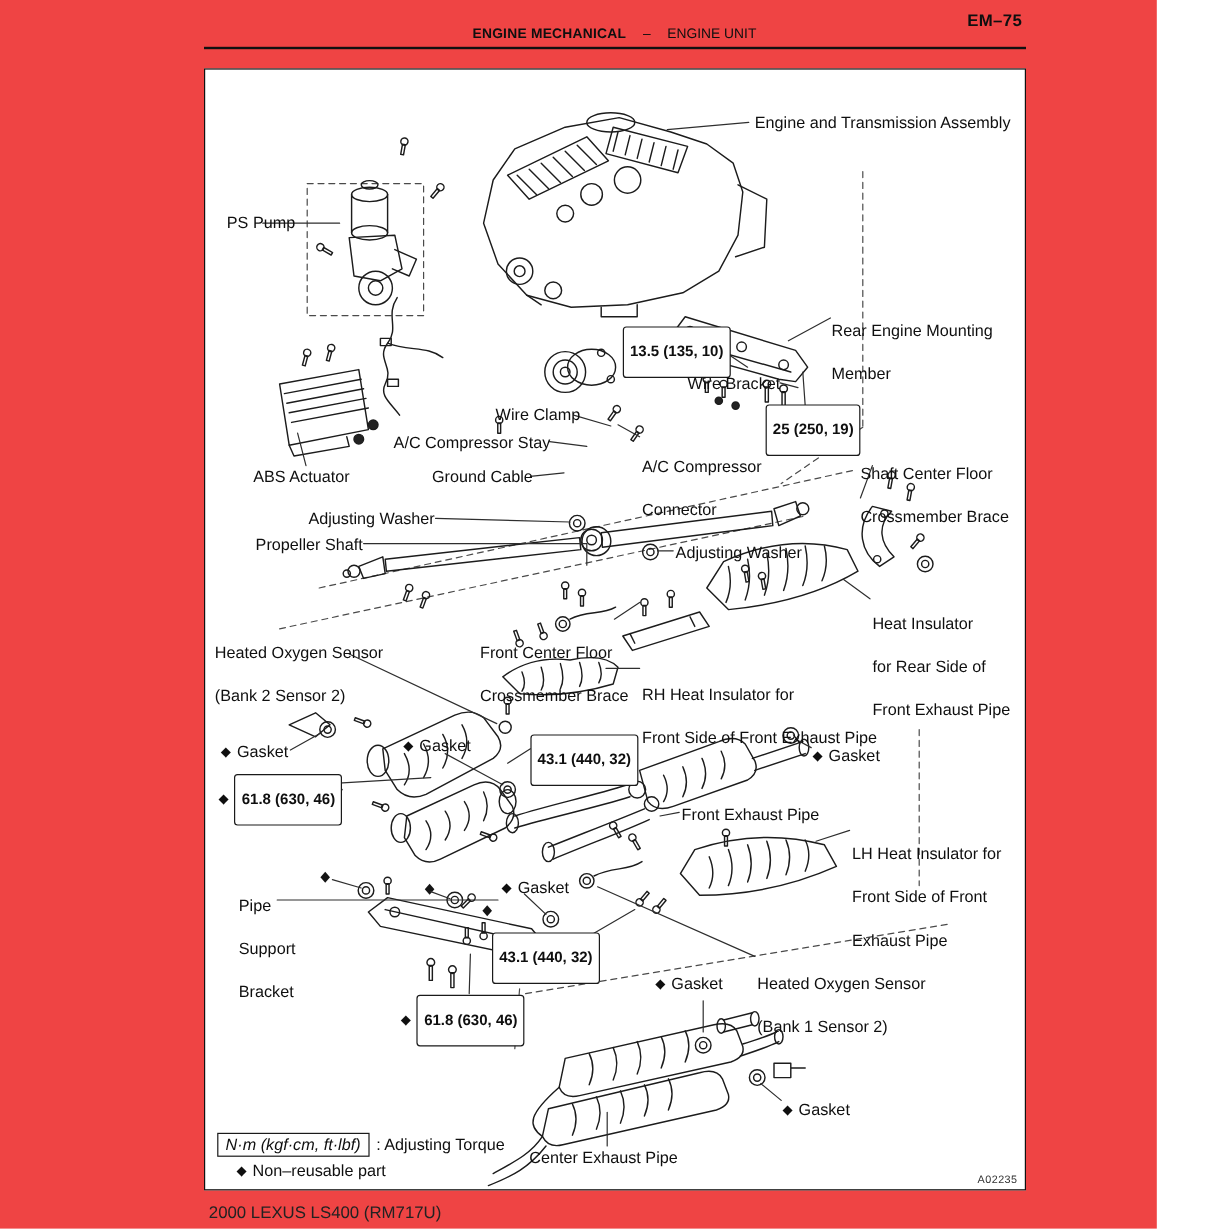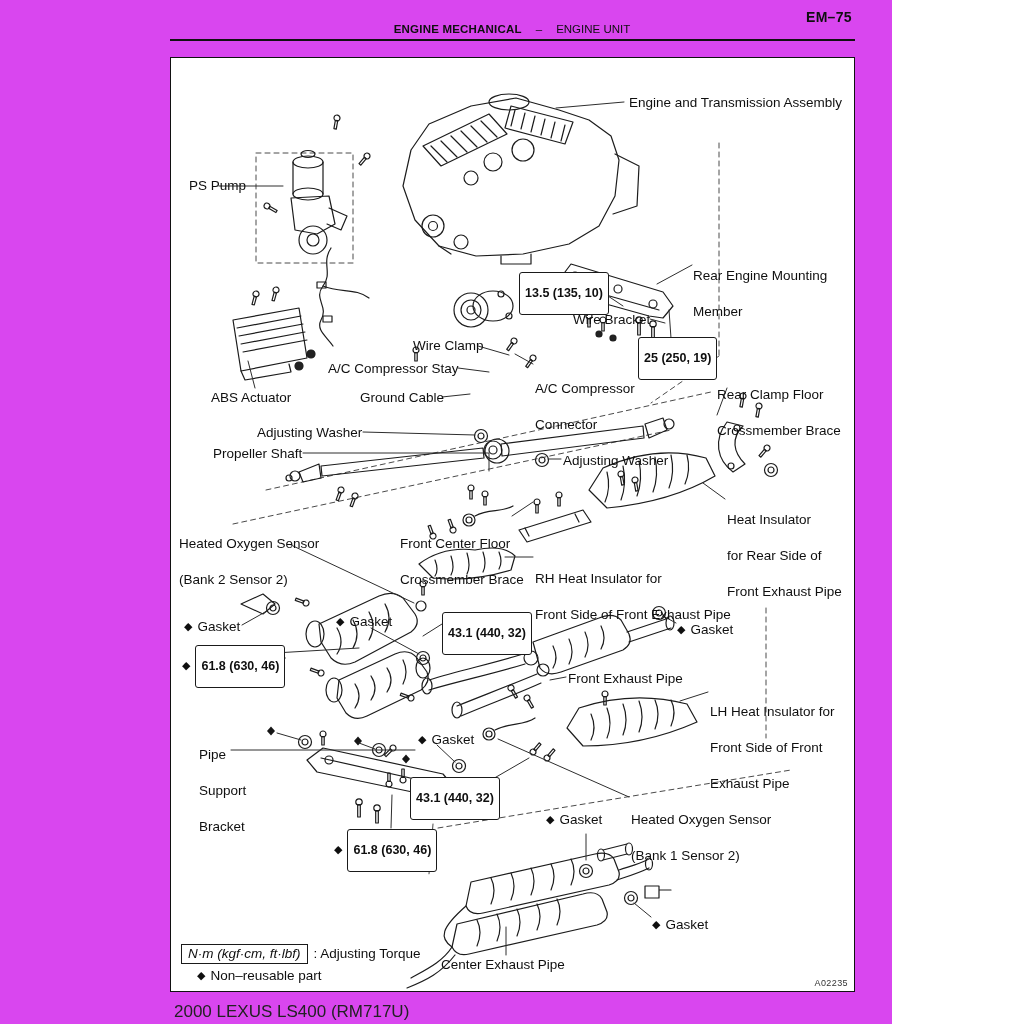--- a/index.html
+++ b/index.html
@@ -1,36 +1,36 @@
 <!DOCTYPE html>
 <html><head>
 <meta charset="utf-8">
 <style>
   html,body{margin:0;padding:0;background:#fff;}
-  .page{position:relative;width:892px;height:1024px;background:#d946ef;overflow:hidden;
+  .page{position:relative;width:964px;height:1024px;background:#ef4444;overflow:hidden;
         font-family:"Liberation Sans",sans-serif;color:#0f0f0f;}
   .pagenum{position:absolute;top:9px;left:806px;font-size:14px;font-weight:bold;letter-spacing:.3px;}
   .hdr{position:absolute;top:23px;left:170px;width:684px;text-align:center;font-size:11.5px;white-space:nowrap;}
   .hdr .hb{font-weight:bold;letter-spacing:.2px;}
   .hdr .hsep{margin:0 14px;}
   .hrule{position:absolute;top:39px;left:170px;width:685px;height:2px;background:#111;}
   .figbox{position:absolute;top:57px;left:170px;width:683px;height:933px;border:1.3px solid #111;background:#fff;}
   .art{position:absolute;top:0;left:0;}
   .lbl{position:absolute;font-size:13.5px;line-height:1.18;white-space:nowrap;}
   .ln{display:block;white-space:nowrap;margin-top:20px;}
   .dia{font-size:11px;margin-right:5px;position:relative;top:-1px;}
   .tq{display:inline-block;border:1.6px solid #1a1a1a;border-radius:3px;padding:12px 5px;
       font-size:12.5px;font-weight:bold;background:#fff;line-height:17px;white-space:nowrap;}
   .tqwrap{position:absolute;white-space:nowrap;}
   .legend1{position:absolute;left:10px;top:886px;white-space:nowrap;font-size:13.5px;}
   .lgbox{display:inline-block;border:1.3px solid #1a1a1a;padding:0 6px;line-height:18px;font-style:italic;}
   .lgnote{margin-left:6px;}
   .legend2{position:absolute;left:26px;top:910px;white-space:nowrap;font-size:13.5px;}
   .figcode{position:absolute;right:6px;bottom:3px;font-size:9px;color:#333;letter-spacing:.4px;}
-  .footer{position:absolute;top:1002px;left:174px;font-size:17px;color:#222;}
+  .footer{position:absolute;top:1002px;left:174px;font-size:14px;color:#222;}
 </style>
 </head>
 <body>
 
 <div class="page">
 
   <div class="pagenum">EM–75</div>
   <div class="hdr">
     <span class="hb">ENGINE MECHANICAL</span><span class="hsep">–</span><span>ENGINE UNIT</span>
   </div>
@@ -334,21 +334,21 @@
     <div class="tqwrap" style="left:467px;top:279px"><span class="tq">25 (250, 19)</span></div>
     <div class="lbl" style="left:242px;top:280px">Wire Clamp</div>
     <div class="lbl" style="left:157px;top:303px">A/C Compressor Stay</div>
     <div class="lbl" style="left:364px;top:303px">
       <span class="ln">A/C Compressor</span>
       <span class="ln">Connector</span>
     </div>
     <div class="lbl" style="left:189px;top:332px">Ground Cable</div>
     <div class="lbl" style="left:40px;top:332px">ABS Actuator</div>
     <div class="lbl" style="left:546px;top:309px">
-      <span class="ln">Rear Clamp Floor</span>
+      <span class="ln">Shaft Center Floor</span>
       <span class="ln">Crossmember Brace</span>
     </div>
     <div class="lbl" style="left:86px;top:367px">Adjusting Washer</div>
     <div class="lbl" style="left:42px;top:388px">Propeller Shaft</div>
     <div class="lbl" style="left:392px;top:395px">Adjusting Washer</div>
     <div class="lbl" style="left:556px;top:434px">
       <span class="ln">Heat Insulator</span>
       <span class="ln">for Rear Side of</span>
       <span class="ln">Front Exhaust Pipe</span>
     </div>

